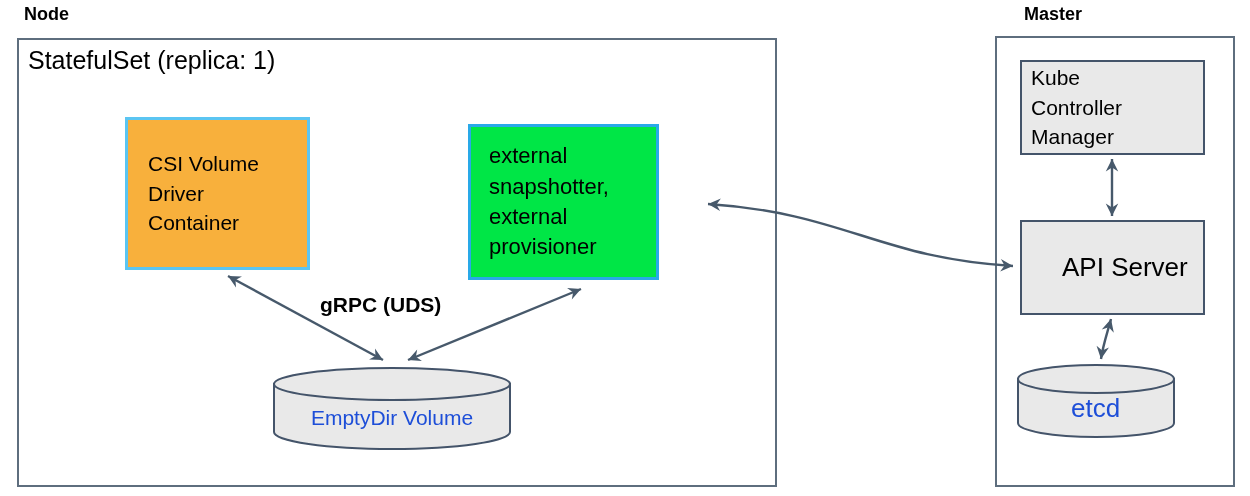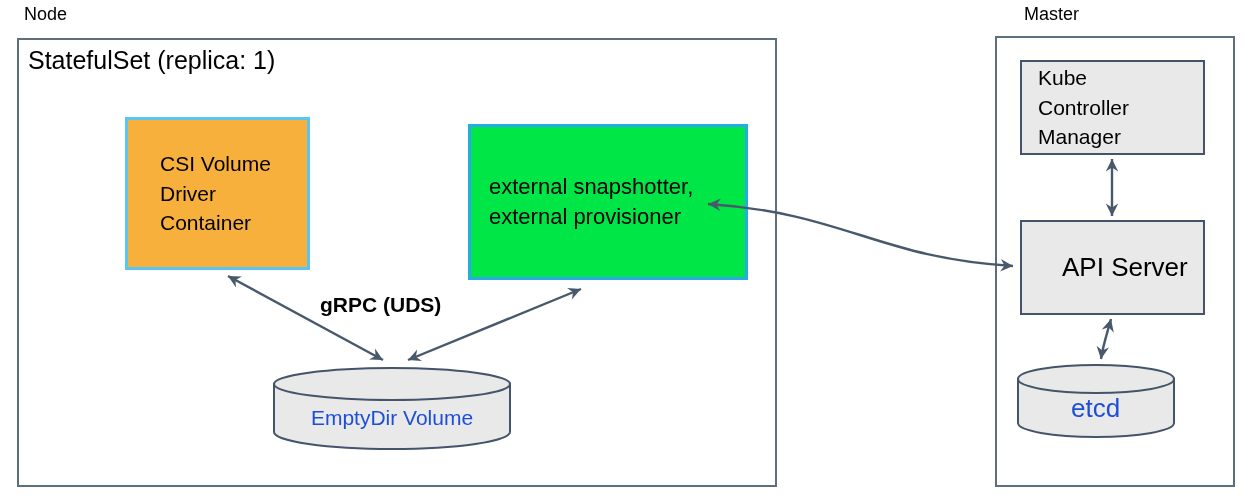--- a/index.html
+++ b/index.html
@@ -7,21 +7,21 @@
   .canvas {
     position: relative;
     width: 1250px;
     height: 496px;
     background: #ffffff;
     overflow: hidden;
   }
   .section-label {
     position: absolute;
     font-size: 18px;
-    font-weight: normal;
+    font-weight: bold;
     color: #000;
     white-space: nowrap;
   }
   .outer-box {
     position: absolute;
     border: 2px solid #5E6E7E;
     background: transparent;
     box-sizing: border-box;
   }
   .statefulset-title {
@@ -39,26 +39,26 @@
     align-items: center;
     font-size: 21px;
     line-height: 1.42;
     color: #000;
   }
   .csi-box {
     left: 125px; top: 117px;
     width: 185px; height: 153px;
     border: 3px solid #5BC5F2;
     background: #F8B03C;
-    padding-left: 32px;
+    padding-left: 20px;
     padding-right: 26px;
   }
   .sidecar-box {
     left: 468px; top: 124px;
-    width: 280px; height: 156px;
+    width: 191px; height: 156px;
     border: 3px solid #29A9E8;
     background: #00E646;
     padding-left: 18px;
     padding-right: 34px;
     font-size: 22px;
     line-height: 1.38;
   }
   .gray-box {
     position: absolute;
     box-sizing: border-box;
@@ -66,21 +66,21 @@
     border: 2px solid #44546A;
     display: flex;
     align-items: center;
     color: #000;
   }
   .kcm-box {
     left: 1020px; top: 60px;
     width: 185px; height: 95px;
     font-size: 21px;
     line-height: 1.4;
-    padding-left: 16px;
+    padding-left: 9px;
     padding-right: 34px;
   }
   .api-box {
     left: 1020px; top: 220px;
     width: 185px; height: 95px;
     font-size: 26px;
     padding-left: 40px;
   }
   .grpc-label {
     position: absolute;

